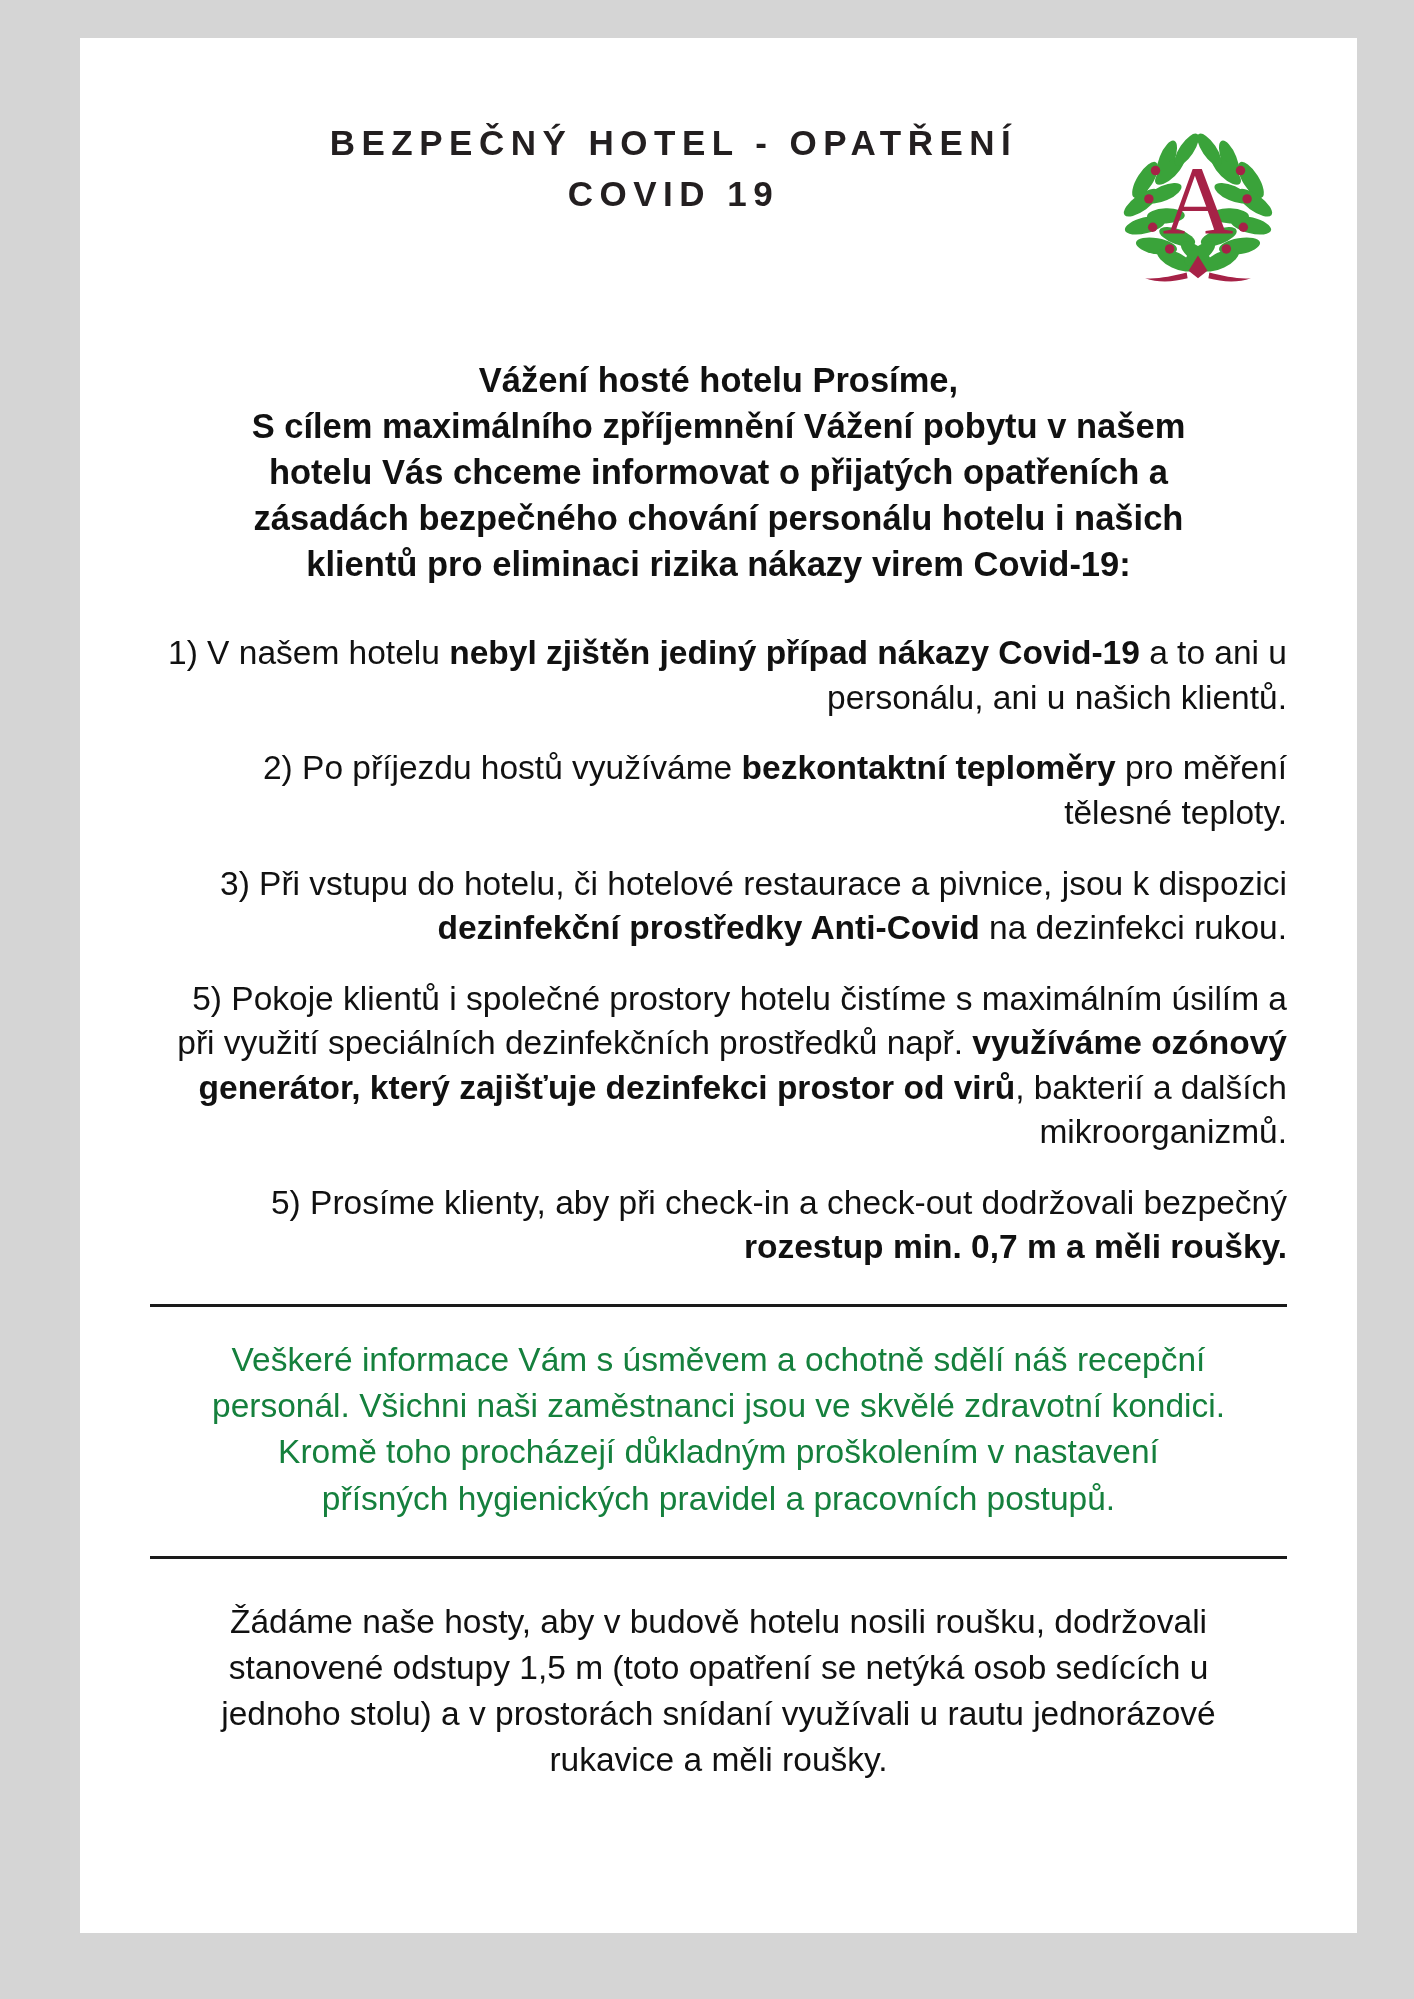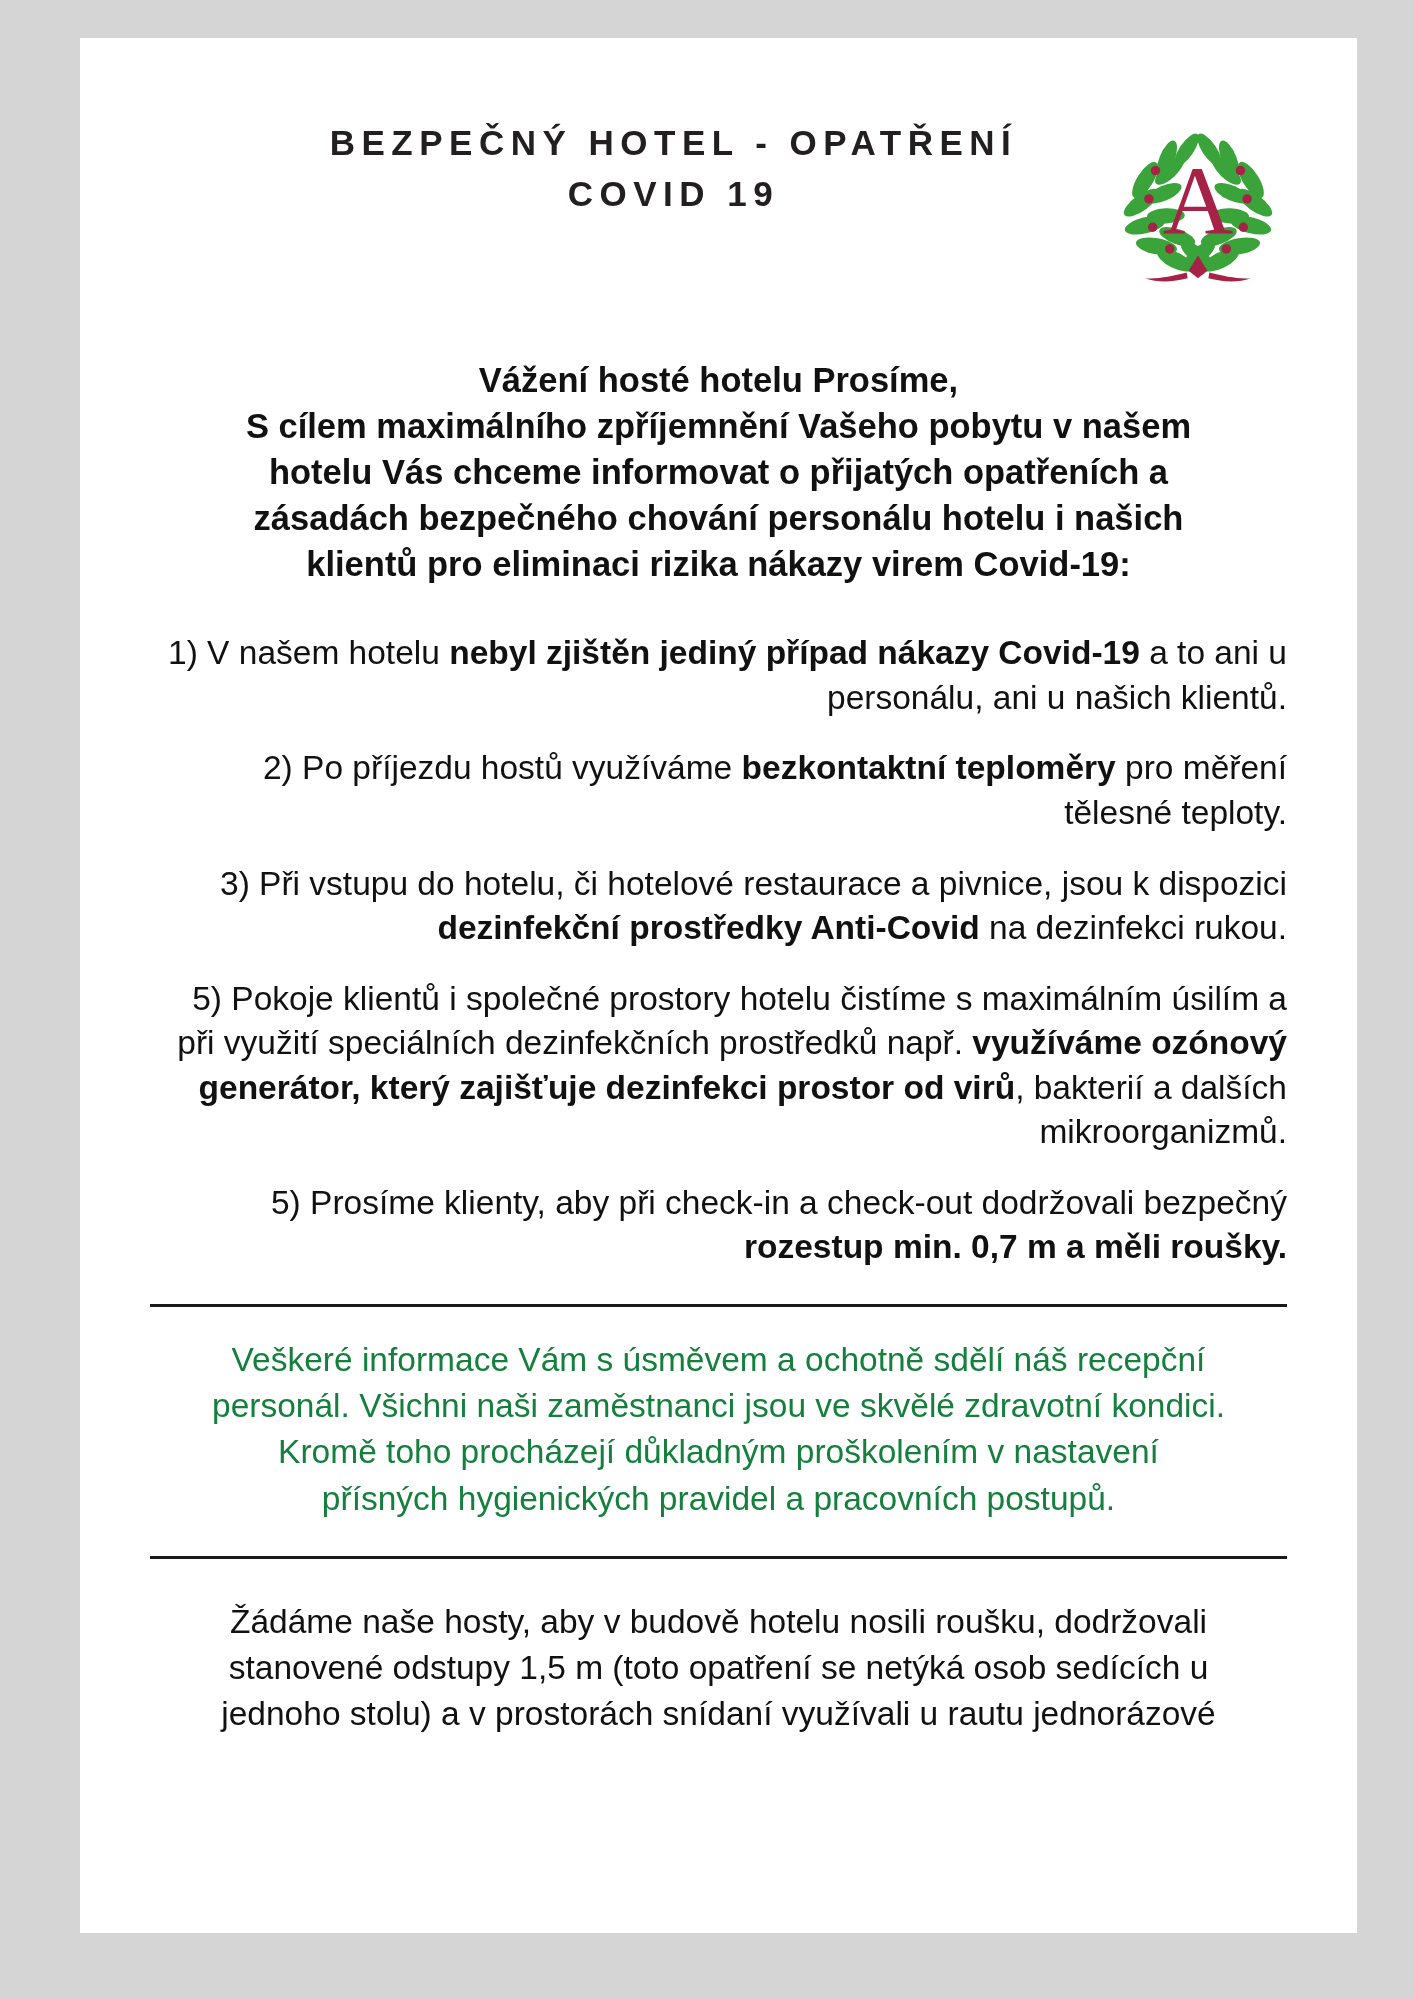--- a/index.html
+++ b/index.html
@@ -182,21 +182,21 @@
 
         <text x="100" y="128" text-anchor="middle" font-family="'Liberation Serif','DejaVu Serif',serif" font-size="104" fill="#a62247">A</text>
       </svg>
     </div>
   </div>
 
   <div class="content">
 
     <div class="intro">
       <p>Vážení hosté hotelu Prosíme,</p>
-      <p>S cílem maximálního zpříjemnění Vašeho pobytu v našem</p>
+      <p>S cílem maximálního zpříjemnění Vážení pobytu v našem</p>
       <p>hotelu Vás chceme informovat o přijatých opatřeních a</p>
       <p>zásadách bezpečného chování personálu hotelu i našich</p>
       <p>klientů pro eliminaci rizika nákazy virem Covid-19:</p>
     </div>
 
     <div class="numbered-list" id="measures-list">
         <p class="list-item"><span>1) V našem hotelu </span><b>nebyl zjištěn jediný případ nákazy Covid-19</b><span> a to ani u personálu, ani u našich klientů.</span></p>
         <p class="list-item"><span>2) Po příjezdu hostů využíváme </span><b>bezkontaktní teploměry</b><span> pro měření tělesné teploty.</span></p>
         <p class="list-item"><span>3) Při vstupu do hotelu, či hotelové restaurace a pivnice, jsou k dispozici </span><b>dezinfekční prostředky Anti-Covid</b><span> na dezinfekci rukou.</span></p>
         <p class="list-item"><span>5) Pokoje klientů i společné prostory hotelu čistíme s maximálním úsilím a při využití speciálních dezinfekčních prostředků např. </span><b>využíváme ozónový generátor, který zajišťuje dezinfekci prostor od virů</b><span>, bakterií a dalších mikroorganizmů.</span></p>
@@ -211,16 +211,17 @@
       <p>Kromě toho procházejí důkladným proškolením v nastavení</p>
       <p>přísných hygienických pravidel a pracovních postupů.</p>
     </div>
 
     <hr class="rule">
 
     <div class="footer-note">
       <p>Žádáme naše hosty, aby v budově hotelu nosili roušku, dodržovali</p>
       <p>stanovené odstupy 1,5 m (toto opatření se netýká osob sedících u</p>
       <p>jednoho stolu) a v prostorách snídaní využívali u rautu jednorázové</p>
+      <p>rukavice a měli roušky.</p>
     </div>
 
   </div>
 </div>
 
 </body></html>

